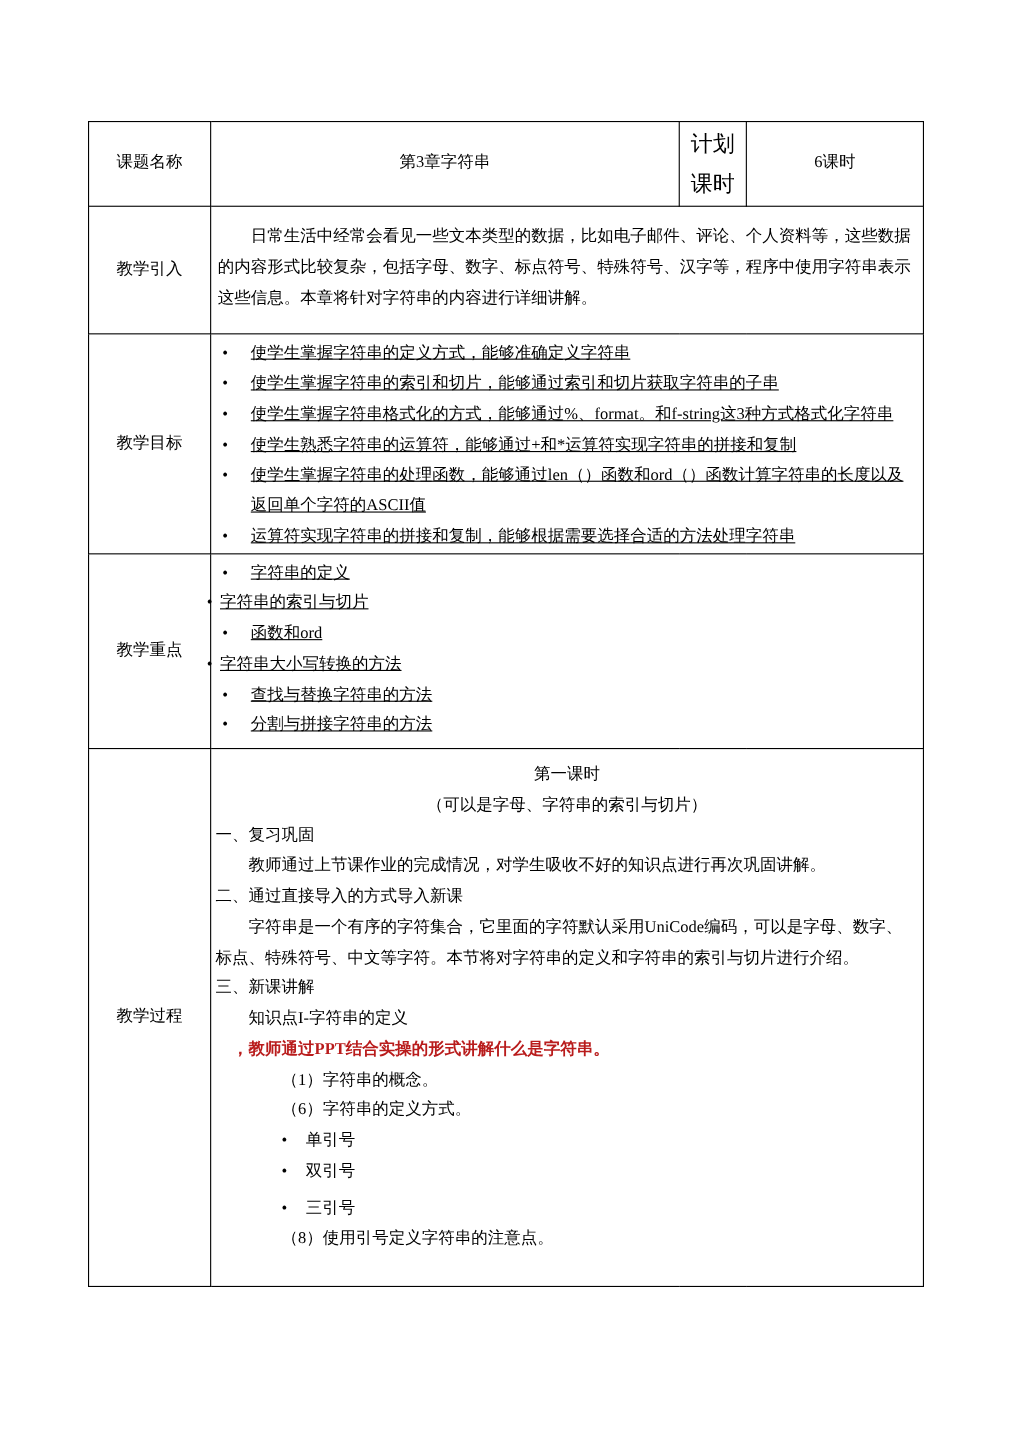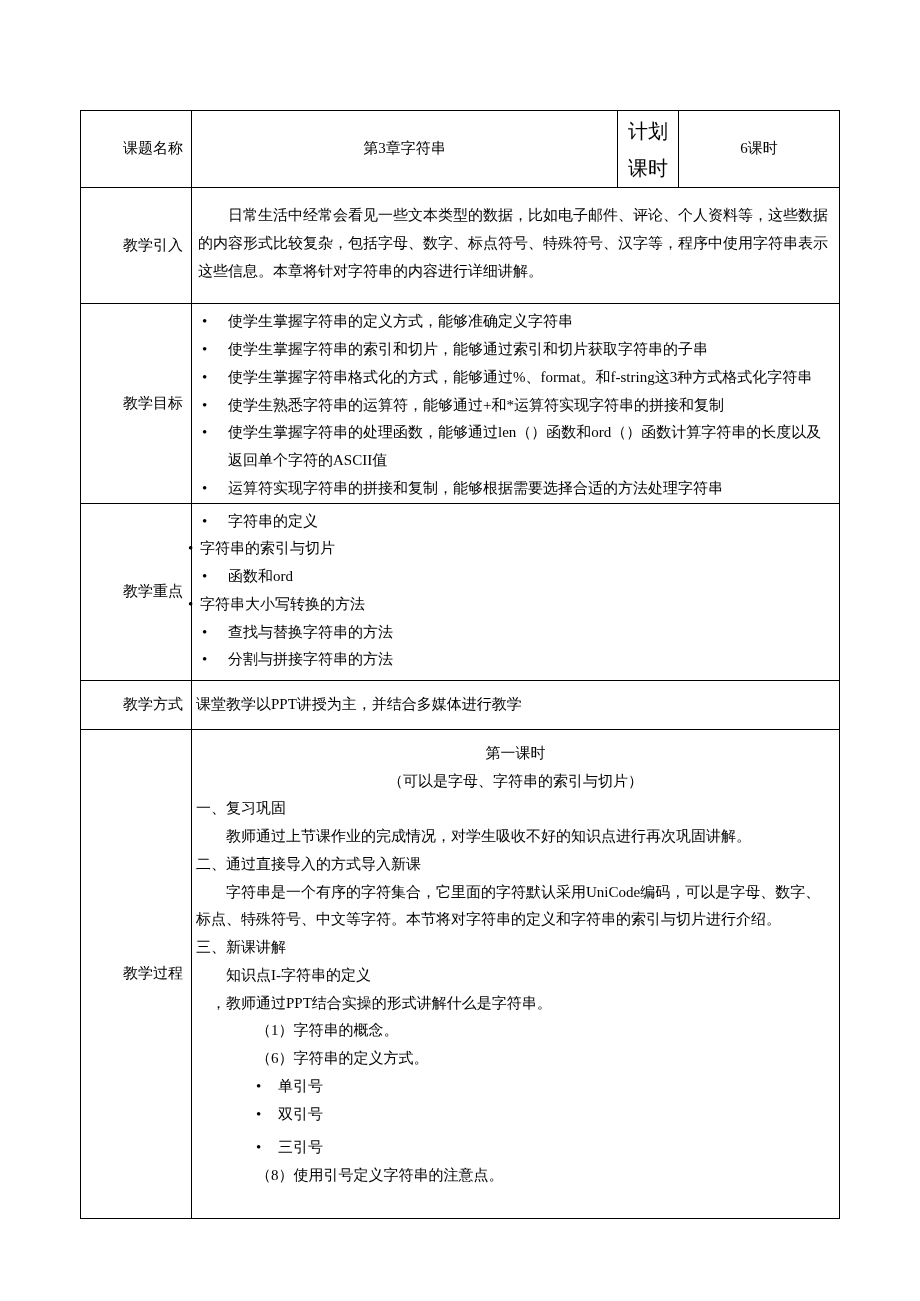--- a/index.html
+++ b/index.html
@@ -21,41 +21,41 @@
     border-collapse: collapse;
     width: 100%;
     table-layout: fixed;
   }
   td {
     border: 1px solid #000;
     vertical-align: middle;
     padding: 0;
   }
   
-  .col-label { width: 110px; text-align: right; }
+  .col-label { width: 110px; text-align: center; }
   .col-plan  { width: 60px; text-align: center; font-size: 20px; vertical-align: bottom;}
   .col-hours { width: 160px; text-align: center; }
 
   .inner {
     padding: 6px 8px 6px 8px;
   }
   .inner-intro { padding: 14px 6px 18px 6px; }
   .inner-goals { padding: 4px 4px 0px 4px; }
   .inner-focus { padding: 4px 4px 6px 4px; }
   .inner-diff  { padding: 18px 4px 18px 4px; }
   .inner-mode  { padding: 10px 4px 10px 4px; }
   .inner-proc  { padding: 10px 4px 28px 4px; }
 
   .indent1 { text-indent: 2em; }
   .bullet-row { display: flex; align-items: flex-start; }
   .bullet-dot { width: 26px; flex: 0 0 26px; text-align: left; padding-left: 6px;}
-  .bullet-txt { flex: 1; }
+  .bullet-txt { flex: 1; text-decoration: underline; }
 
   .center { text-align: center; }
-  .blue { color: #000000; }
+  .blue { color: #b91c1c; font-weight: bold; }
   .sec-head { }
   .proc-sub { padding-left: 2em; }
   .proc-sub2 { padding-left: 4em; }
   .proc-bullet { display:flex; align-items:flex-start; padding-left: 4em;}
   .proc-bullet .dot { width: 22px; flex:0 0 22px;}
   .proc-bullet .txt { flex:1;}
 </style>
 </head>
 <body>
 
@@ -151,28 +151,20 @@
         </div>
         <div class="bullet-row">
           <div class="bullet-dot">•</div>
           <div class="bullet-txt">分割与拼接字符串的方法</div>
         </div>
       </div>
     </td>
   </tr>
 
 
-  <tr>
-    <td class="col-label">
-      <div class="inner">教学方式</div>
-    </td>
-    <td colspan="3">
-      <div class="inner-mode">课堂教学以PPT讲授为主，并结合多媒体进行教学</div>
-    </td>
-  </tr>
 
   <tr>
     <td class="col-label">
       <div class="inner">教学过程</div>
     </td>
     <td colspan="3">
       <div class="inner-proc">
         <div class="center">第一课时</div>
         <div class="center">（可以是字母、字符串的索引与切片）</div>
 

